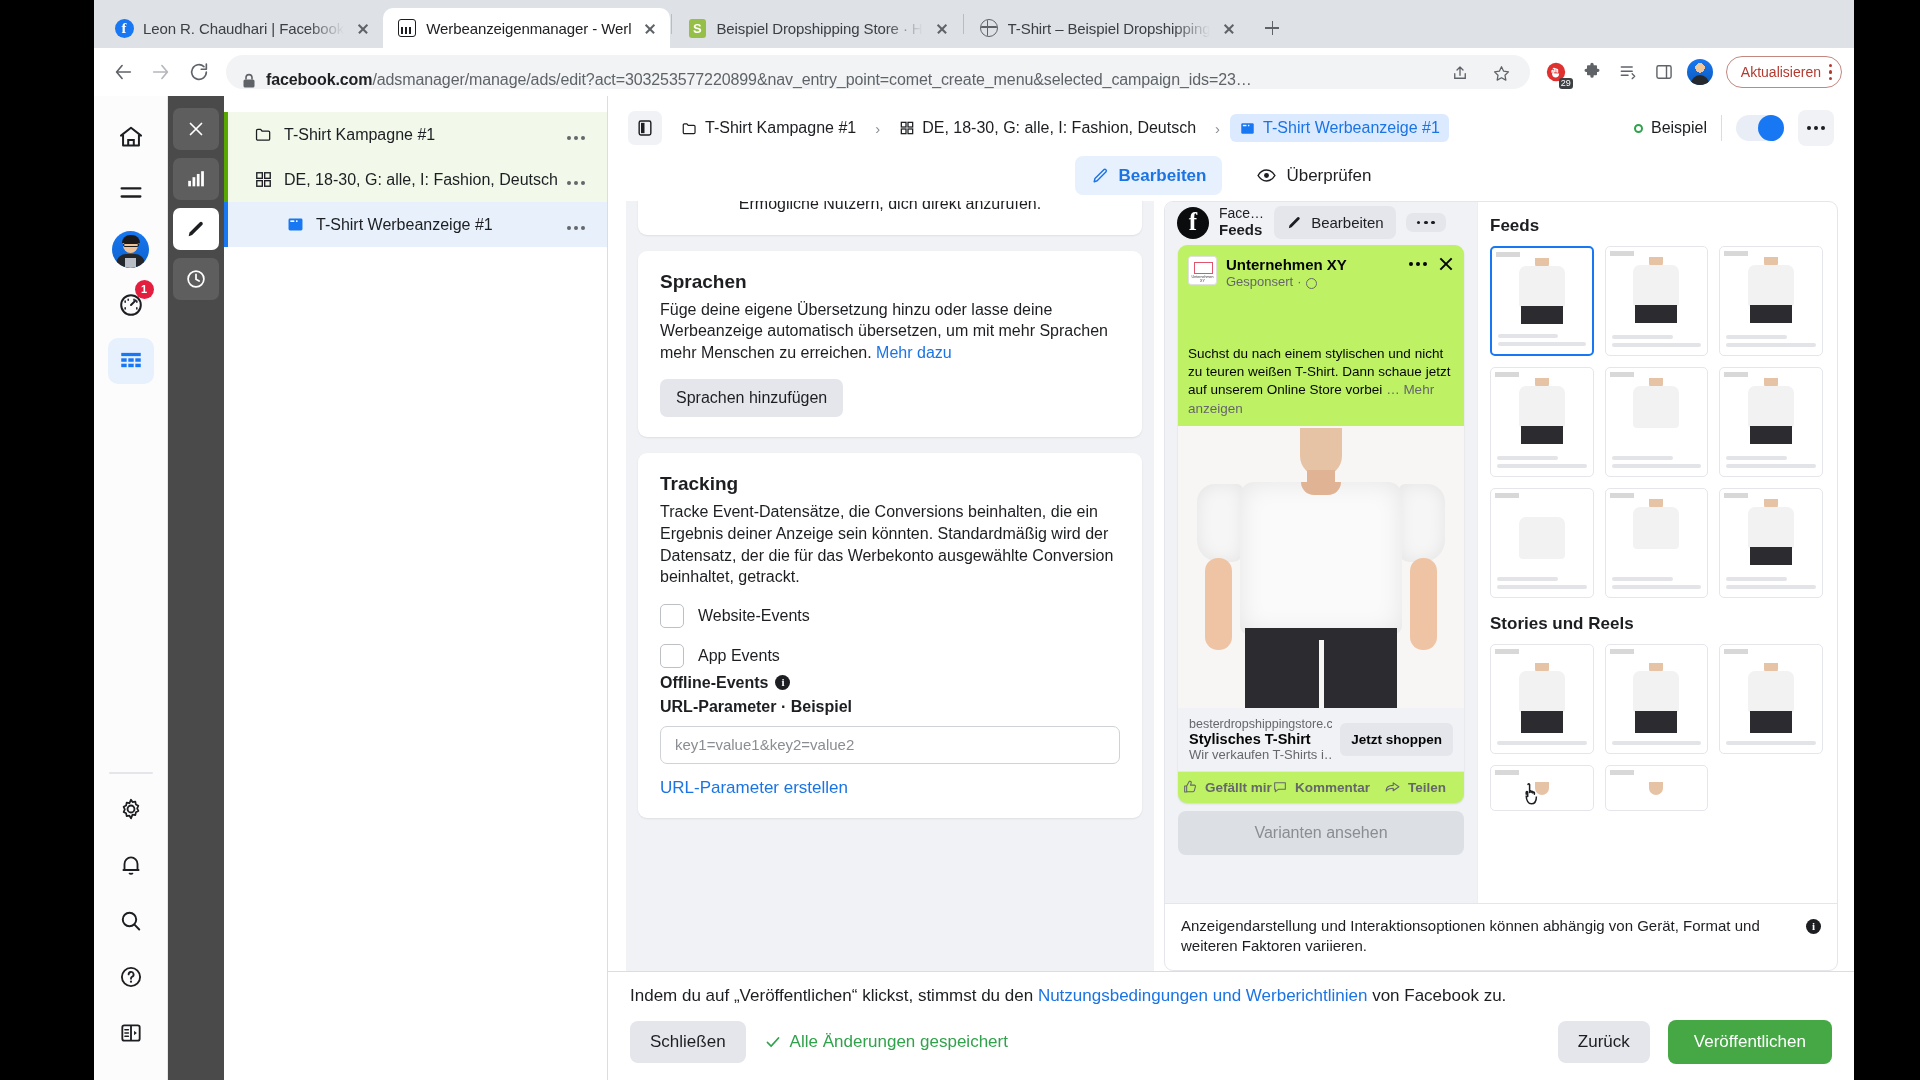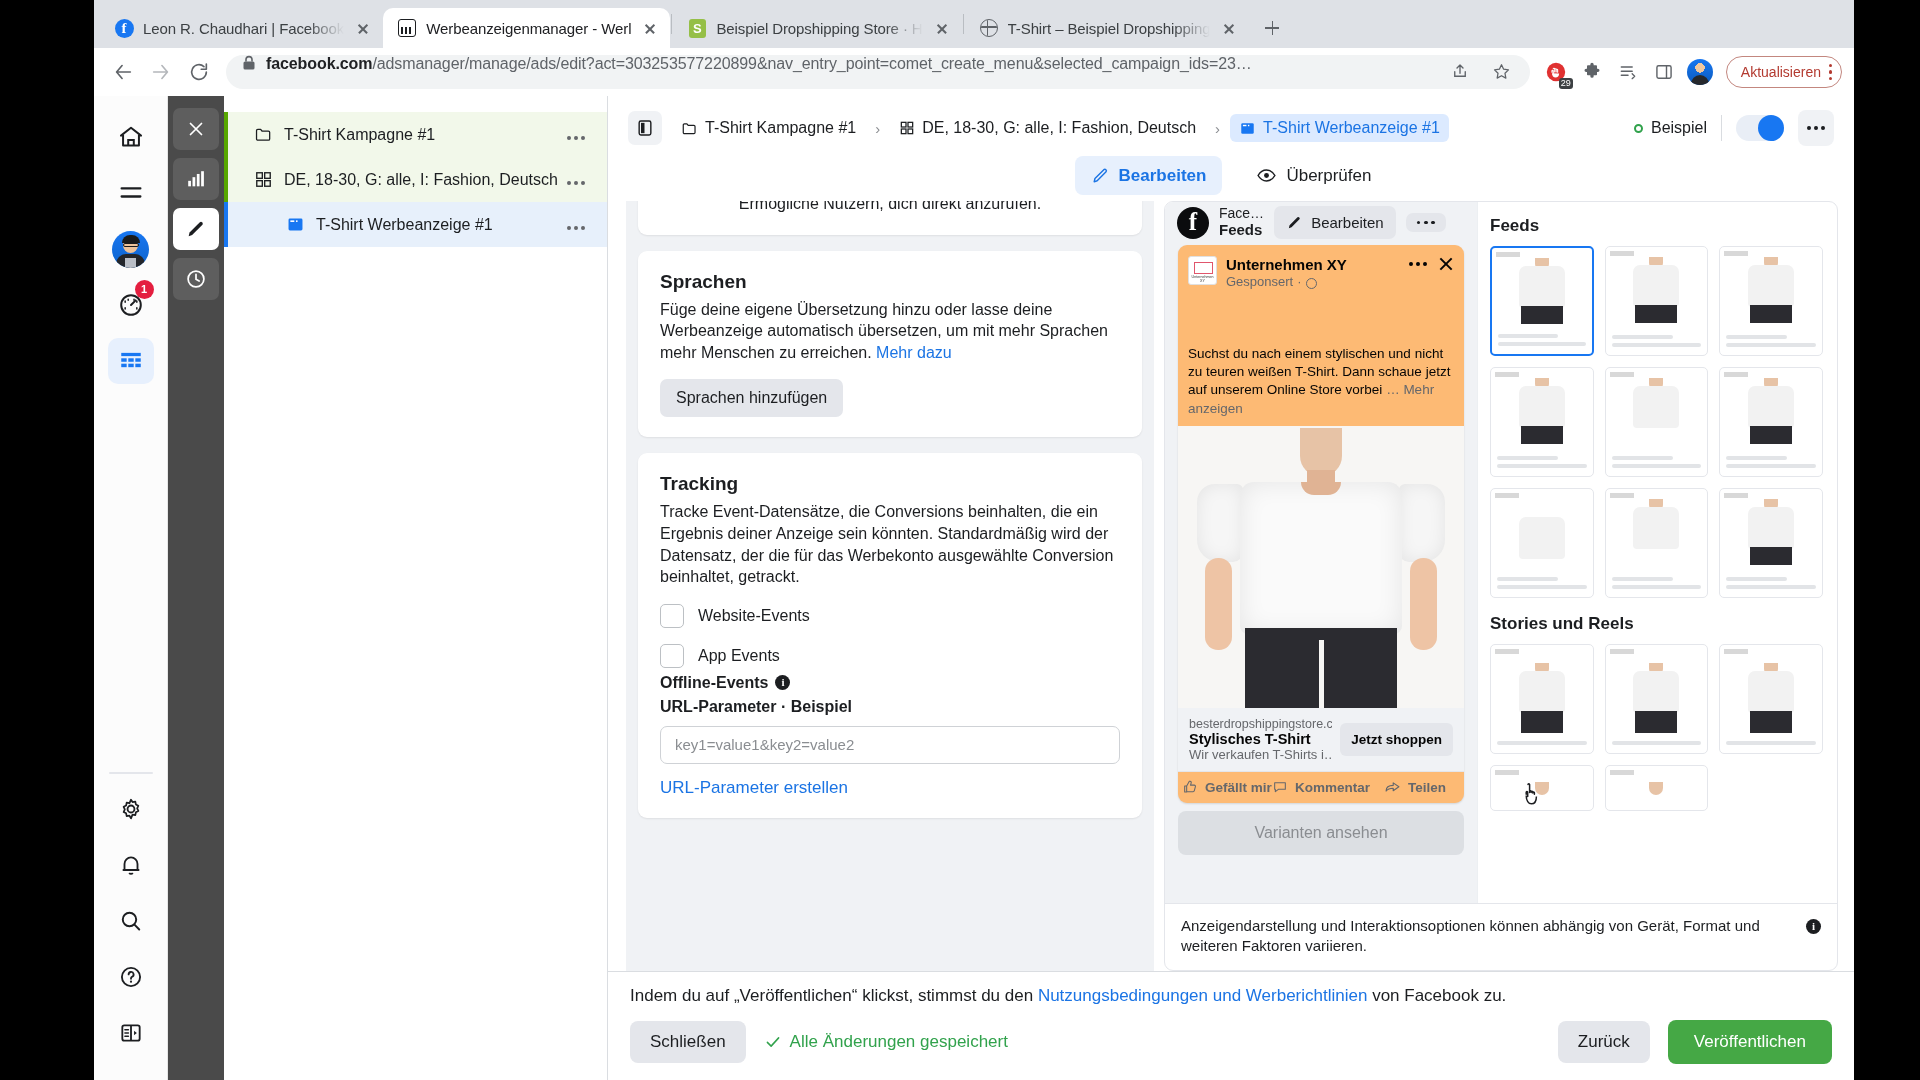--- a/index.html
+++ b/index.html
@@ -55,21 +55,21 @@
   .shop-favicon::after { content:'S'; position:absolute; inset:0; color:#fff; font-size:13px; font-weight:bold; text-align:center; line-height:19px; }
   .globe-favicon { width:18px; height:18px; border-radius:50%; border:1.8px solid #5f6368; position:relative; overflow:hidden; }
   .globe-favicon::before { content:''; position:absolute; left:-2px; top:6px; width:20px; height:1.6px; background:#5f6368; }
   .globe-favicon::after { content:''; position:absolute; left:6.2px; top:-2px; width:1.6px; height:20px; background:#5f6368; }
 
   
   .toolbar { height: 48px; background:#fff; display:flex; align-items:center; padding: 0 12px; gap: 4px; }
   .navbtn { width:34px; height:34px; flex:none; display:flex; align-items:center; justify-content:center; border-radius:50%; }
   .omnibox {
     flex:1 1 auto; height: 34px; background:#f1f3f4; border-radius: 17px;
-    display:flex; align-items:flex-start; padding: 0 12px 0 16px; gap: 10px; margin: 0 6px;
+    display:flex; align-items:flex-end; padding: 0 12px 0 16px; gap: 10px; margin: 0 6px;
     font-size: 16px; color:#202124; min-width: 0;
   }
   .omnibox .url { flex:1 1 auto; white-space:nowrap; overflow:hidden; text-overflow: ellipsis; letter-spacing: -0.1px; }
   .omnibox .url .dim { color:#5f6368; }
   .tb-icons { display:flex; align-items:center; gap:4px; flex:none; }
   .tb-icon { width:32px; height:32px; display:flex; align-items:center; justify-content:center; position:relative; }
   .badge-red {
     position:absolute; right:-1px; bottom:-1px; background:#3c4043; color:#fff; font-size:9px;
     border-radius:3px; padding:0 2px; line-height:11px; min-width:14px; text-align:center;
   }
@@ -177,21 +177,21 @@
      border:1px solid #e4e6eb; border-radius:9px; margin-left:10px; overflow:hidden; }
   .prev-top { flex:1 1 auto; display:flex; min-height:0; overflow:hidden; }
   .prev-main { width:312px; flex:none; background:#f0f2f5; display:flex; flex-direction:column; align-items:center; padding-top:0; overflow:hidden; }
   .prev-chip { display:flex; align-items:center; gap:10px; width:100%; padding: 4px 8px 6px 12px; }
   .fb-circle { width:32px; height:32px; border-radius:50%; background:#0b0c0e; color:#fff;
      font-family:"Liberation Serif",serif; font-weight:bold; font-size:25px; line-height:30px; text-align:center; flex:none; }
   .prev-chip .ptxt { line-height:1.12; font-size:14px; color:#1c1e21; }
   .prev-chip .ptxt b { font-size:15px; }
   .chipbtn { display:flex; align-items:center; gap:8px; background:#e4e6eb; border-radius:7px; padding:8px 12px; font-size:15px; color:#1c1e21; }
   .chipbtn.sq { padding:8px 11px; }
-  .adcard { width:286px; background:#fdba74; border-radius:9px; overflow:hidden; box-shadow:0 1px 2px rgba(0,0,0,.12); }
+  .adcard { width:286px; background:#bef264; border-radius:9px; overflow:hidden; box-shadow:0 1px 2px rgba(0,0,0,.12); }
   .adhead { display:flex; align-items:flex-start; gap:9px; padding:11px 10px 6px; }
   .brandlogo { width:29px; height:29px; border:1px solid #e0e0e0; border-radius:3px; position:relative; background:#fff; flex:none; overflow:hidden; }
   .brandlogo .bl-line { position:absolute; left:5px; top:5px; width:19px; height:12px; border:1px solid #e0556c; }
   .brandlogo .bl-txt { position:absolute; left:0; right:0; bottom:1px; text-align:center; font-size:3.6px; color:#333; }
   .adhead .nm { font-size:15px; font-weight:bold; color:#050505; line-height:1.15; }
   .adhead .sub { font-size:13px; color:#65676b; display:flex; align-items:flex-end; gap:4px; }
   .globe-sm { width:11px; height:11px; border-radius:50%; border:1.3px solid #65676b; display:inline-block; }
   .adhead .hr { margin-left:auto; display:flex; align-items:center; gap:11px; color:#050505; }
   .xclose { width:16px; height:16px; position:relative; }
   .xclose::before,.xclose::after { content:''; position:absolute; left:0; top:7px; width:16px; height:2px; background:#050505; }

